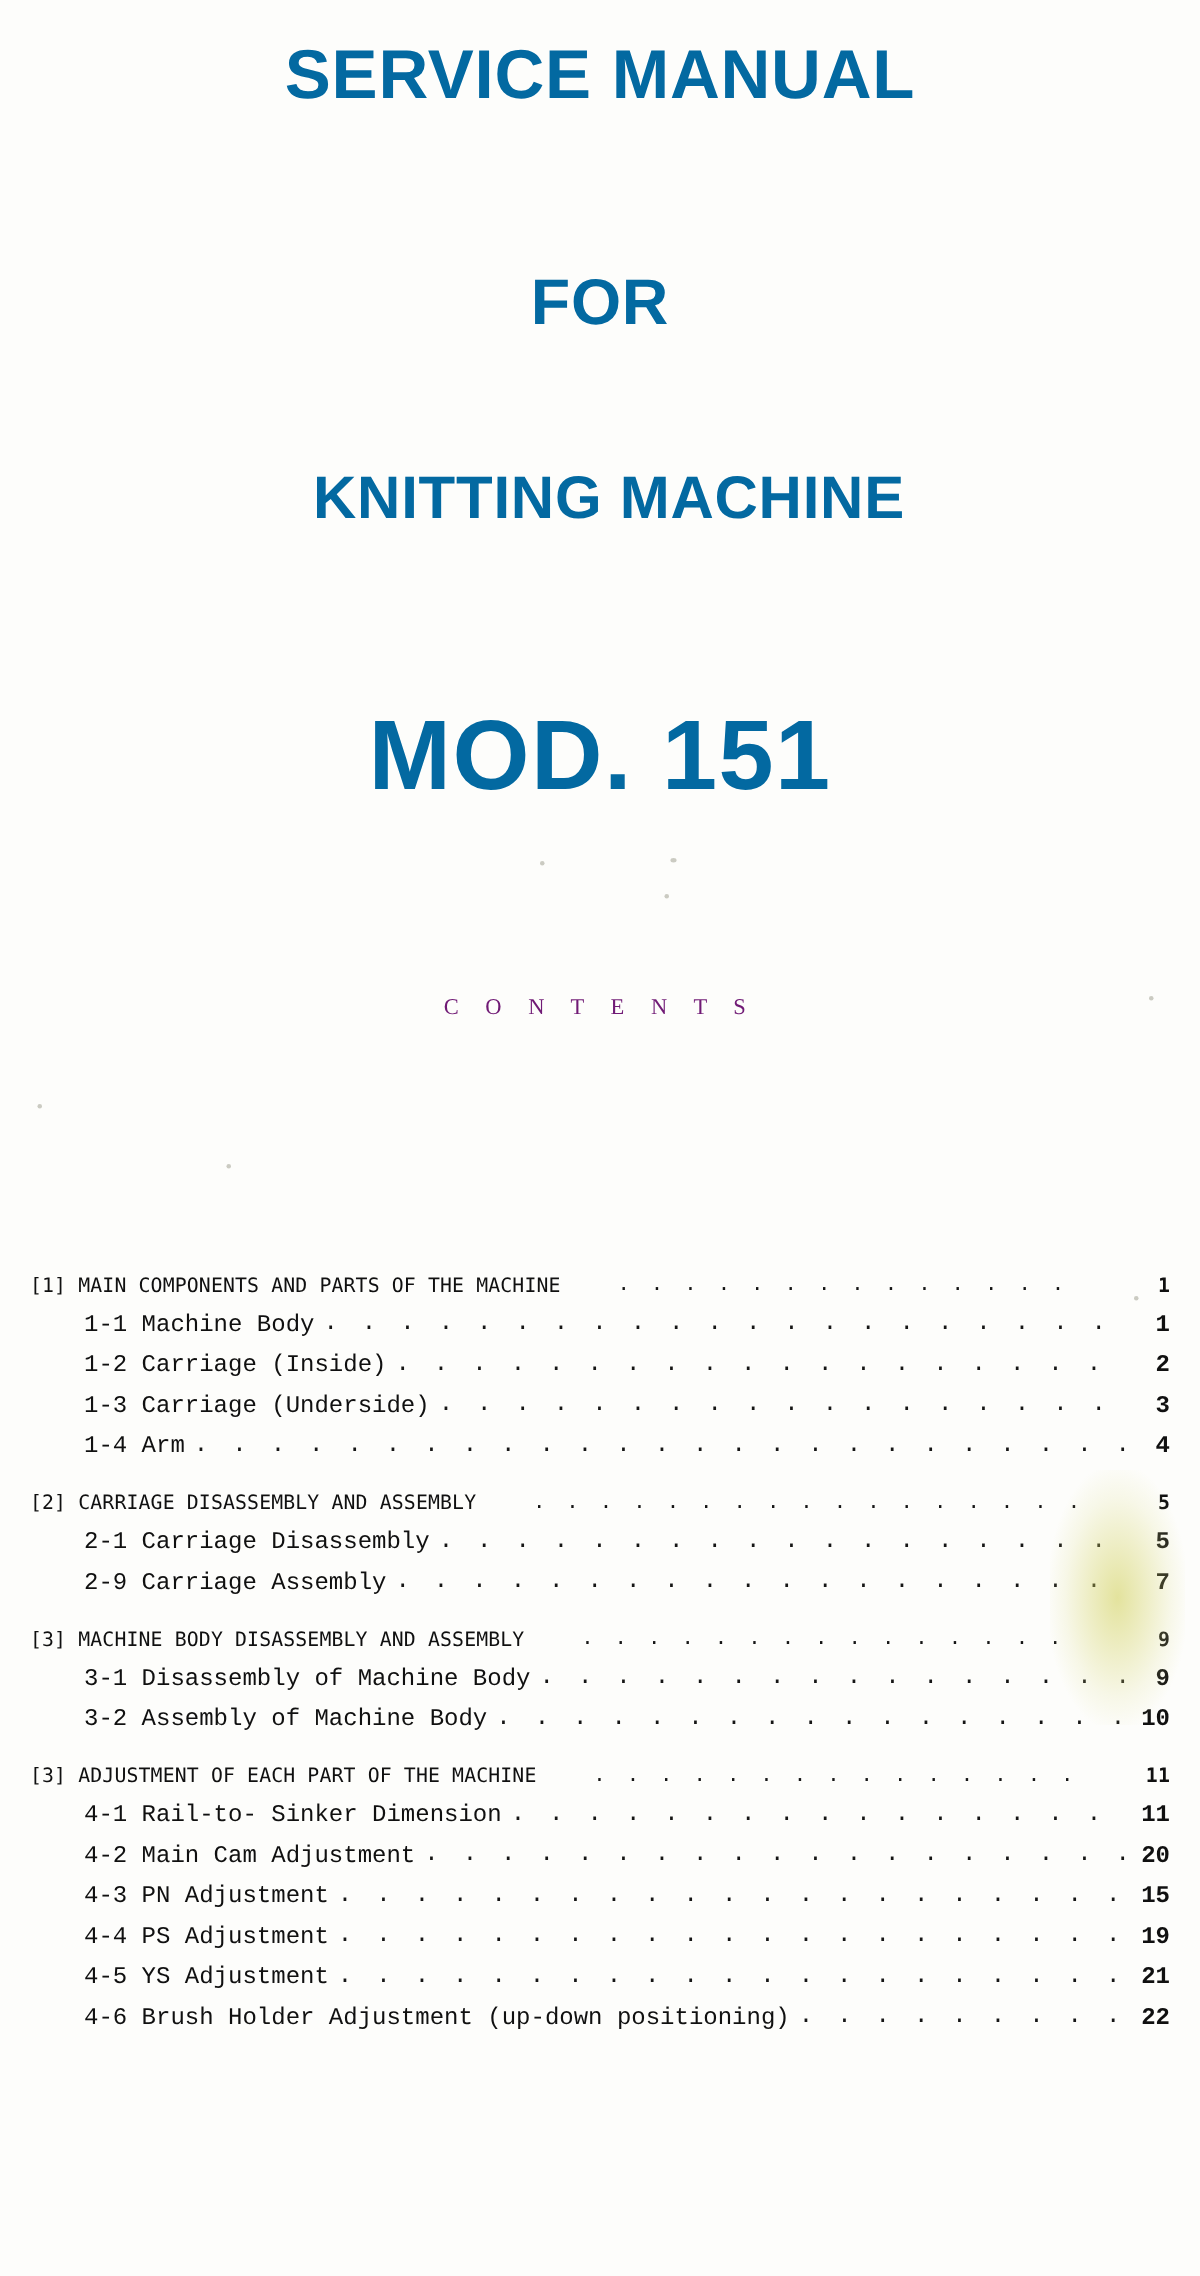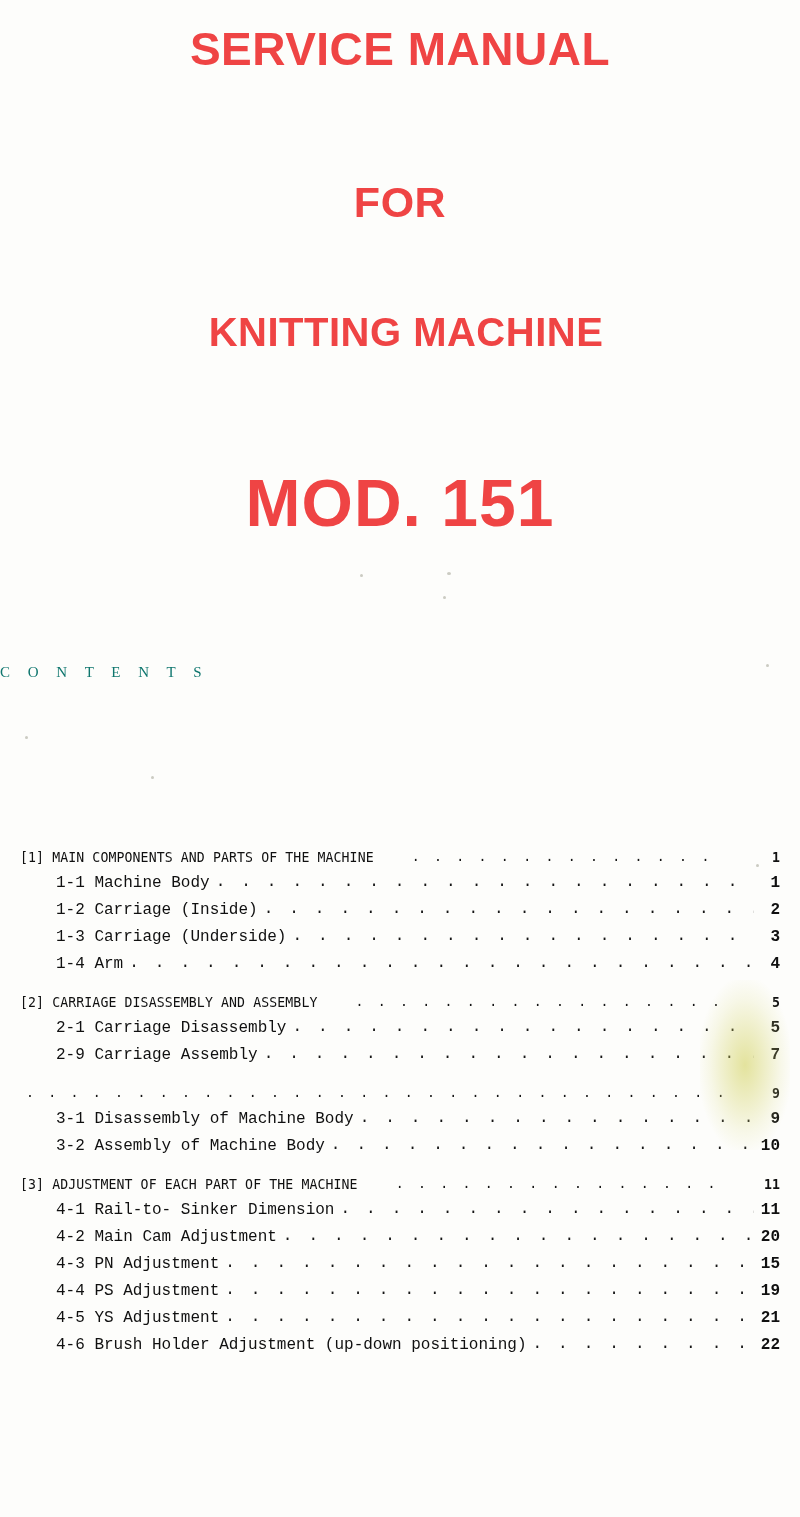--- a/index.html
+++ b/index.html
@@ -21,21 +21,21 @@
   .title-block {
     position: absolute;
     top: 0;
     left: 0;
     width: 800px;
   }
   .title-line {
     text-align: center;
     font-weight: bold;
     letter-spacing: 0.5px;
-    color: #ef4444;
+    color: #0369a1;
   }
   .title-1 {
     font-size: 46px;
     line-height: 46px;
     margin-top: 26px;
   }
   .title-2 {
     font-size: 43px;
     line-height: 40px;
     margin-top: 110px;
@@ -52,24 +52,25 @@
     margin-top: 118px;
     letter-spacing: 1px;
   }
 
   
   .contents-heading {
     position: absolute;
     top: 664px;
     left: 0;
     width: 800px;
+    text-align: center;
     font-size: 15px;
     font-weight: normal;
     letter-spacing: 7px;
-    color: #0f766e;
+    color: #701a75;
     font-family: "Liberation Serif", serif;
   }
 
   
   .toc {
     position: absolute;
     top: 828px;
     left: 20px;
     width: 760px;
     font-family: "DejaVu Sans Mono", monospace;
@@ -186,20 +187,21 @@
       </div>
       <div class="toc-row sub">
         <span class="toc-label">2-9 Carriage Assembly</span>
         <span class="toc-dots">. . . . . . . . . . . . . . . . . . . . . . . . . . . . . . . . . . . . . . . . . . . . . . .</span>
         <span class="toc-page">7</span>
       </div>
     </div>
 
     <div class="toc-group">
       <div class="toc-row section">
+        <span class="toc-label">[3] MACHINE BODY DISASSEMBLY AND ASSEMBLY</span>
         <span class="toc-dots">. . . . . . . . . . . . . . . . . . . . . . . . . . . . . . . . . . . . . . . . . . . . . . .</span>
         <span class="toc-page">9</span>
       </div>
       <div class="toc-row sub">
         <span class="toc-label">3-1 Disassembly of Machine Body</span>
         <span class="toc-dots">. . . . . . . . . . . . . . . . . . . . . . . . . . . . . . . . . . . . . . . . . . . . . . .</span>
         <span class="toc-page">9</span>
       </div>
       <div class="toc-row sub">
         <span class="toc-label">3-2 Assembly of Machine Body</span>

